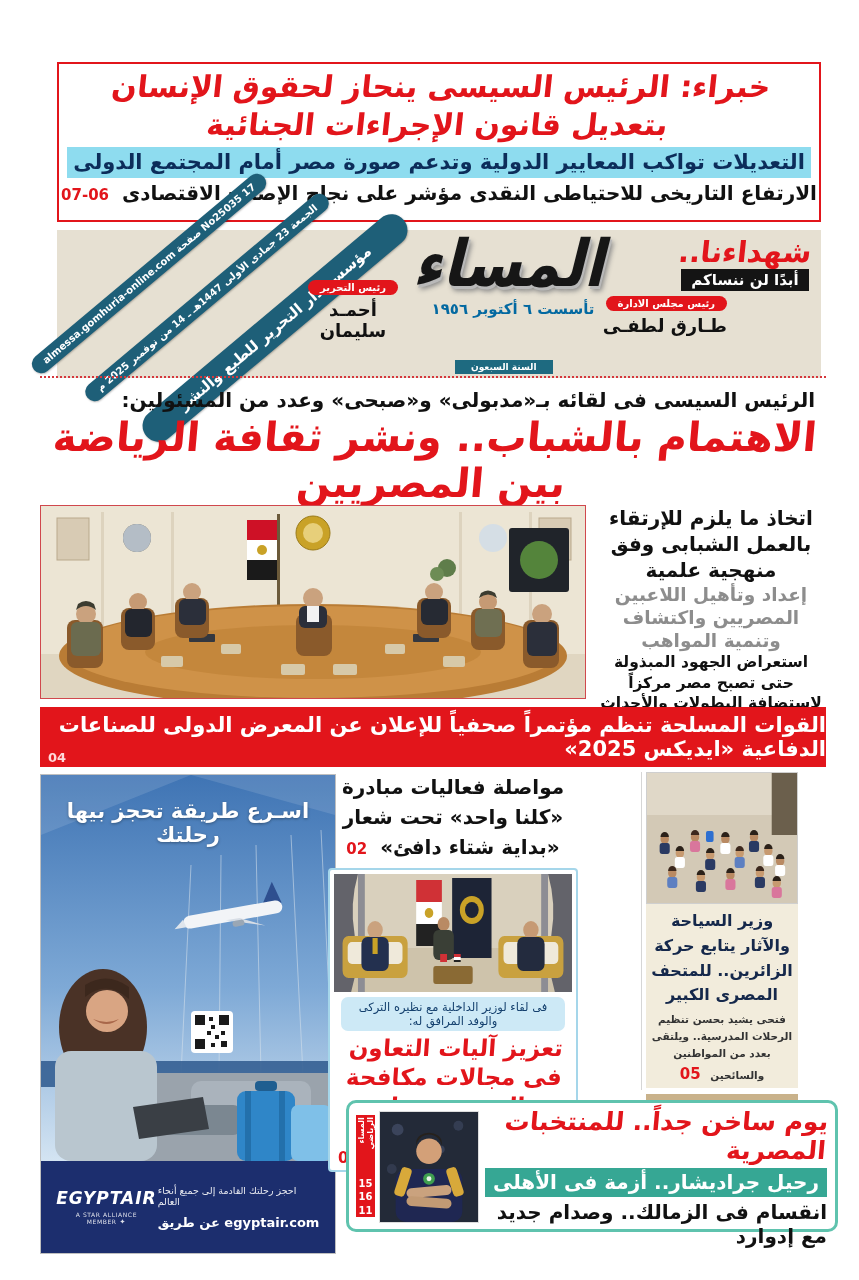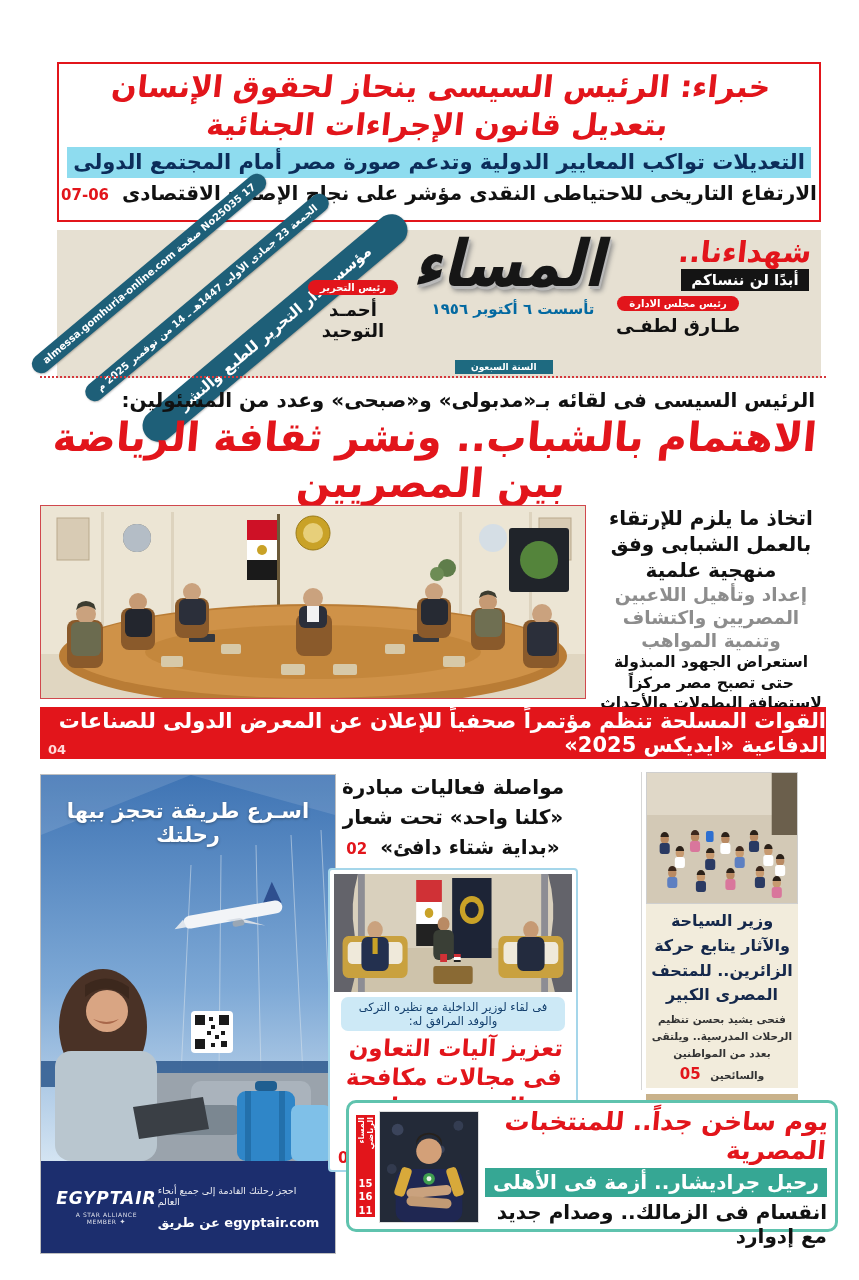--- a/index.html
+++ b/index.html
@@ -23,36 +23,36 @@
   .badge-red { display:inline-block; background:#e2151b; color:#fff; font-size:10px; font-weight:bold; border-radius:10px; padding:2px 12px; }
   .editor { position:absolute; left:238px; top:46px; width:116px; text-align:center; }
   .person-name { font-size:18px; font-weight:bold; color:#111; margin-top:4px; }
   .logoblk { position:absolute; left:356px; top:0; width:200px; text-align:center; }
   .logo-text { font-size:58px; font-weight:bold; color:#161616; letter-spacing:-2px; transform:skewX(-14deg) scaleY(1.12); display:inline-block; text-shadow:2px 2px 0 #b9b9b9, 4px 4px 5px #8a8a8a; }
   .founded { color:#0369a1; font-weight:bold; font-size:15px; margin-top:2px; }
   .year-badge { position:absolute; left:398px; top:130px; background:#1e6a80; color:#fff; font-size:9px; font-weight:bold; padding:2px 16px; }
   .martyrs { position:absolute; left:612px; top:8px; width:152px; text-align:center; }
   .martyrs-title { color:#e2151b; font-weight:bold; font-size:29px; line-height:1; transform:skewX(-6deg); }
   .martyrs-sub { display:inline-block; background:#141414; color:#fff; font-weight:bold; font-size:15px; padding:2px 10px; margin-top:2px; }
-  .chairman { position:absolute; left:556px; top:62px; width:130px; text-align:center; }
+  .chairman { position:absolute; left:540px; top:62px; width:130px; text-align:right; }
 
   .dotted-sep { position:absolute; left:40px; top:376px; width:786px; border-top:2px dotted #d5373c; }
 
   
   .lead-kicker { position:absolute; right:44px; top:388px; font-size:20px; font-weight:bold; color:#111; }
   .lead-headline { position:absolute; left:40px; top:414px; width:786px; text-align:center; color:#e2151b; font-weight:bold; font-size:40px; letter-spacing:-1px; transform:skewX(-5deg); }
 
   .main-photo { position:absolute; left:40px; top:505px; width:546px; height:194px; border:1px solid #d0484d; background:#ece5d4; }
   .main-photo svg { display:block; width:100%; height:100%; }
   .side-col { position:absolute; left:596px; top:505px; width:230px; height:194px; display:flex; flex-direction:column; justify-content:space-between; text-align:center; }
   .side-bold { font-size:20px; font-weight:bold; color:#111; line-height:1.3; }
   .side-gray { font-size:18.5px; font-weight:bold; color:#8d8d8d; line-height:1.25; }
   .side-black { font-size:15.5px; font-weight:bold; color:#111; line-height:1.3; }
 
-  .defense-banner { position:absolute; left:40px; top:707px; width:786px; height:52px; background:#e2151b; color:#fff; display:flex; align-items:center; justify-content:center; font-weight:bold; font-size:21px; }
+  .defense-banner { position:absolute; left:40px; top:707px; width:786px; height:60px; background:#e2151b; color:#fff; display:flex; align-items:center; justify-content:center; font-weight:bold; font-size:21px; }
   .defense-banner .bpg { position:absolute; left:8px; bottom:2px; font-size:13px; color:#ffd9da; }
 
   
   .ad { position:absolute; left:40px; top:774px; width:296px; height:480px; border:1px solid #bfbfbf; background:#fff; display:flex; flex-direction:column; }
   .ad-visual { position:relative; height:386px; overflow:hidden; }
   .ad-visual svg { position:absolute; inset:0; width:100%; height:100%; }
   .ad-headline { position:absolute; top:24px; left:0; width:100%; text-align:center; color:#fff; font-weight:bold; font-size:21px; text-shadow:0 1px 3px rgba(0,0,0,.35); }
   .ad-footer { flex:1; background:#1c2e6e; color:#fff; display:flex; align-items:center; justify-content:space-between; padding:0 14px; }
   .ad-tagline { text-align:left; }
   .ad-tag1 { font-size:9.5px; opacity:.9; }
@@ -107,21 +107,21 @@
     </div>
   </header>
 
   <section class="masthead">
     <div class="ribbon r-issue">No25035  17 صفحة  almessa.gomhuria-online.com</div>
     <div class="ribbon r-date">الجمعة 23 جمادى الأولى 1447هـ ـ 14 من نوفمبر 2025 م</div>
     <div class="ribbon r-pub">مؤسسة دار التحرير للطبع والنشر</div>
 
     <div class="editor">
       <span class="badge-red">رئيس التحرير</span>
-      <div class="person-name">أحمـد التوحيد</div>
+      <div class="person-name">أحمـد سليمان</div>
     </div>
 
     <div class="logoblk">
       <div class="logo-text">المساء</div>
       <div class="founded">تأسست ٦ أكتوبر ١٩٥٦</div>
     </div>
     <div class="year-badge">السنة السبعون</div>
 
     <div class="martyrs">
       <div class="martyrs-title">شهداءنا..</div>

